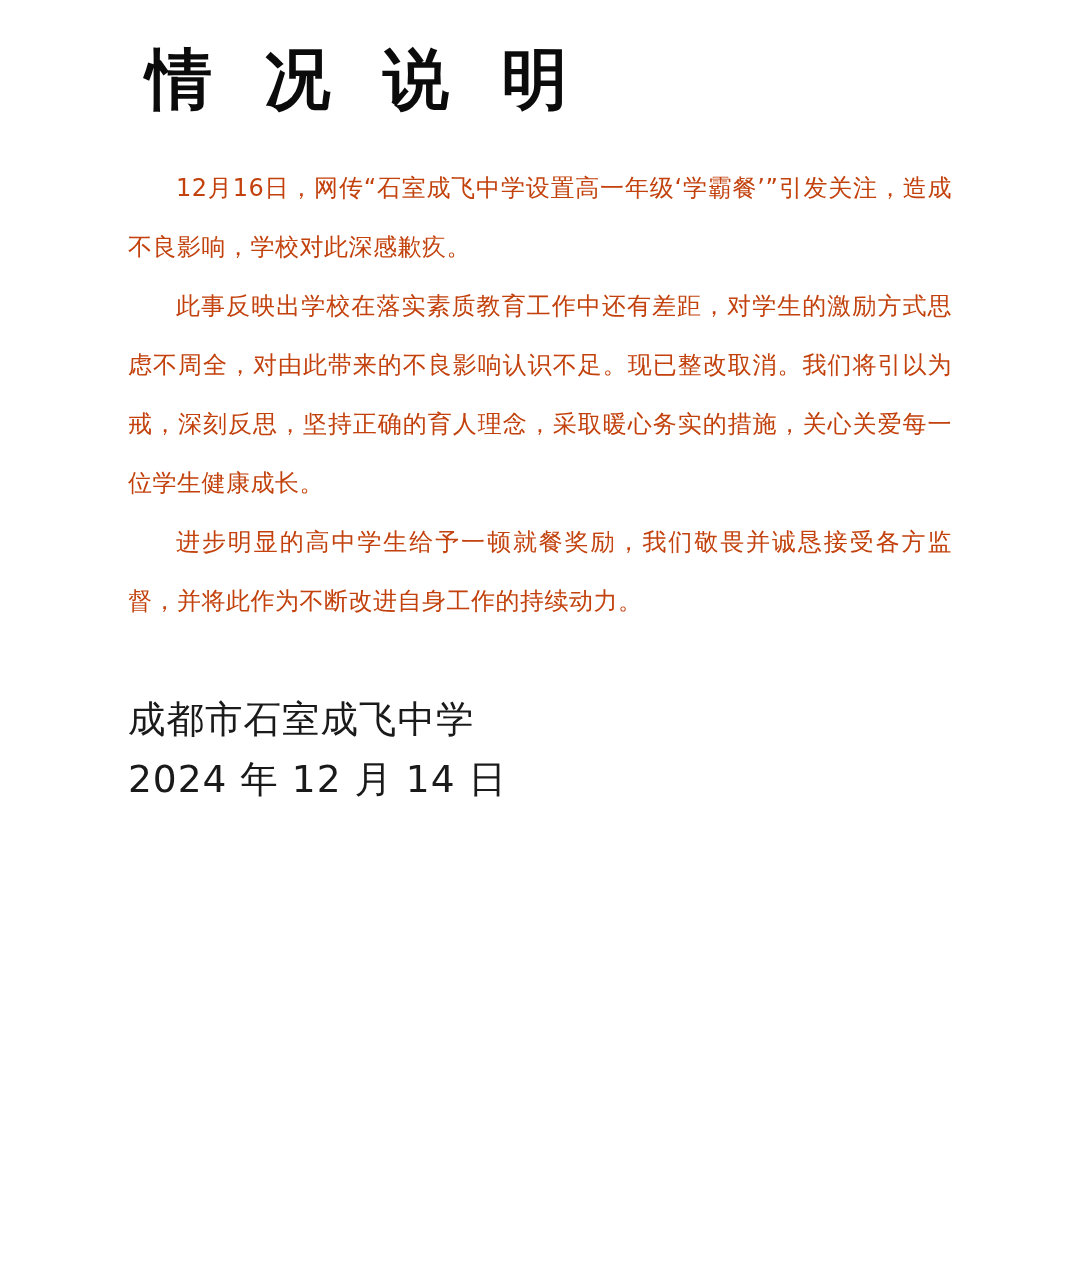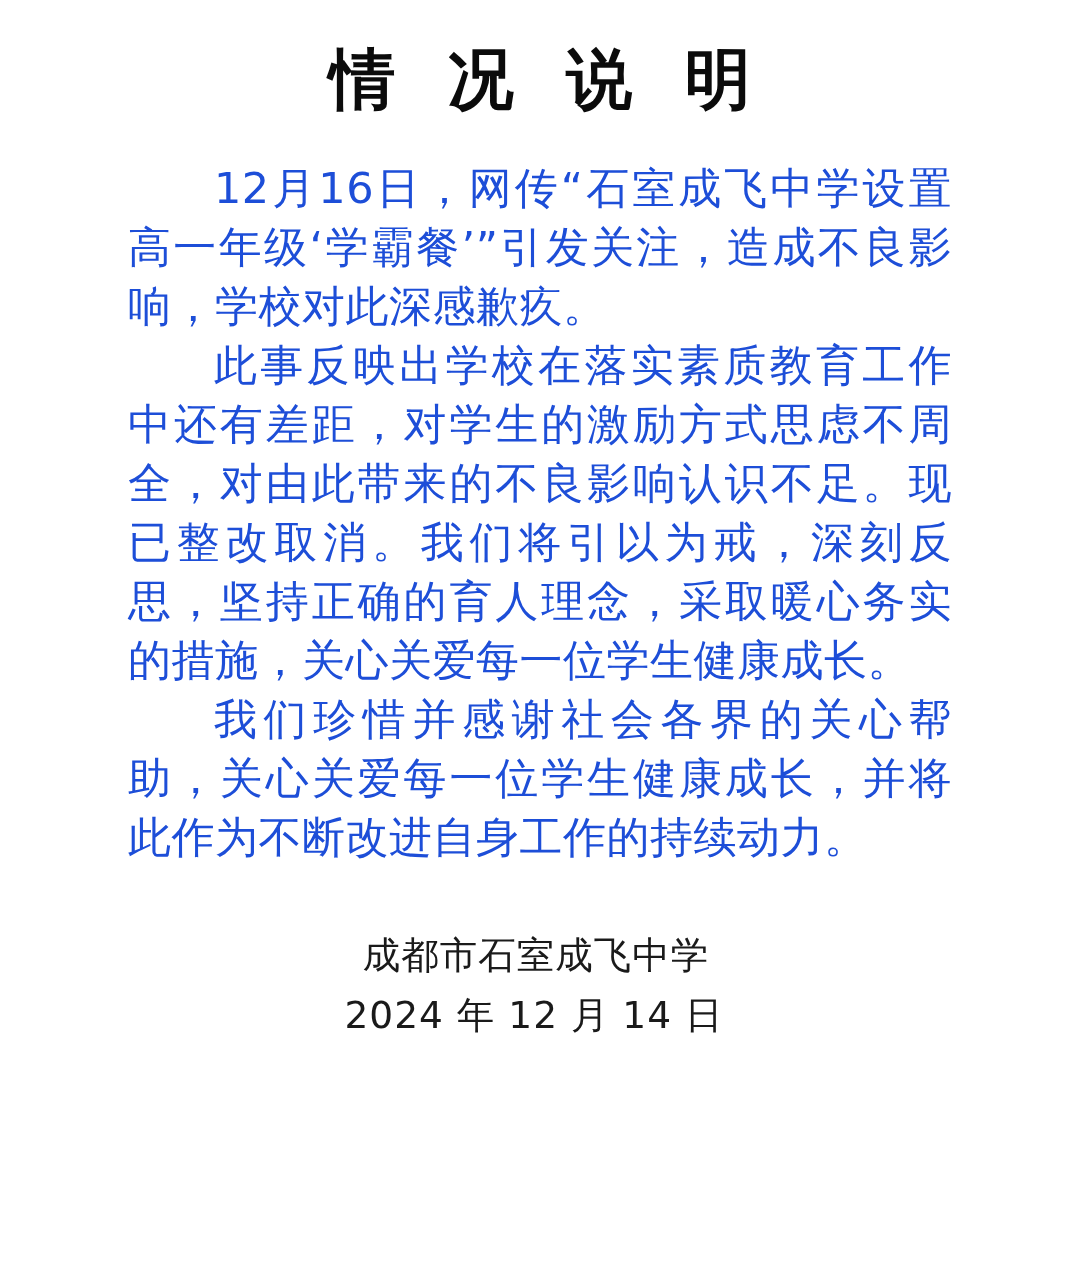--- a/index.html
+++ b/index.html
@@ -16,70 +16,70 @@
   }
   .page {
     width: 1080px;
     min-height: 1281px;
     box-sizing: border-box;
     padding: 34px 128px 28px 128px;
     background: #ffffff;
     position: relative;
   }
   .doc-title {
-    text-align: center;
+    text-align: left;
     font-family: "Liberation Serif", "DejaVu Serif", serif;
     font-weight: bold;
     font-size: 66px;
     letter-spacing: 18px;
     margin: 10px 0 42px 0;
     padding-left: 18px;
     color: #0b0b0b;
     line-height: 1.1;
   }
   .body-text {
     font-family: "DejaVu Sans", "Liberation Sans", sans-serif;
-    font-size: 43px;
+    font-size: 24px;
     line-height: 59px;
-    color: #1d4ed8;
+    color: #c2410c;
     text-align: justify;
     text-justify: inter-ideograph;
   }
   .body-text p {
     margin: 0 0 0 0;
     text-indent: 2em;
     letter-spacing: 0.5px;
   }
   .signature {
     margin-top: 58px;
     font-family: "DejaVu Sans", "Liberation Sans", sans-serif;
     font-size: 37.5px;
     line-height: 60px;
-    text-align: center;
+    text-align: left;
     color: #1a1a1a;
     padding-right: 8px;
   }
   .signature div {
     letter-spacing: 1px;
   }
   .sig-date {
     padding-right: 4px;
   }
 </style>
 </head>
 <body>
 
 <div class="page">
 
   <h1 class="doc-title">情 况 说 明</h1>
 
   <div class="body-text">
     <p>12月16日，网传“石室成飞中学设置高一年级‘学霸餐’”引发关注，造成不良影响，学校对此深感歉疚。</p>
     <p>此事反映出学校在落实素质教育工作中还有差距，对学生的激励方式思虑不周全，对由此带来的不良影响认识不足。现已整改取消。我们将引以为戒，深刻反思，坚持正确的育人理念，采取暖心务实的措施，关心关爱每一位学生健康成长。</p>
-    <p>我们珍惜并感谢社会各界的关心帮助，关心关爱每一位学生健康成长，并将此作为不断改进自身工作的持续动力。</p>
+    <p>进步明显的高中学生给予一顿就餐奖励，我们敬畏并诚恳接受各方监督，并将此作为不断改进自身工作的持续动力。</p>
   </div>
 
   <div class="signature">
     <div class="sig-org">成都市石室成飞中学</div>
     <div class="sig-date">2024 年 12 月 14 日</div>
   </div>
 
 </div>
 
 </body></html>

